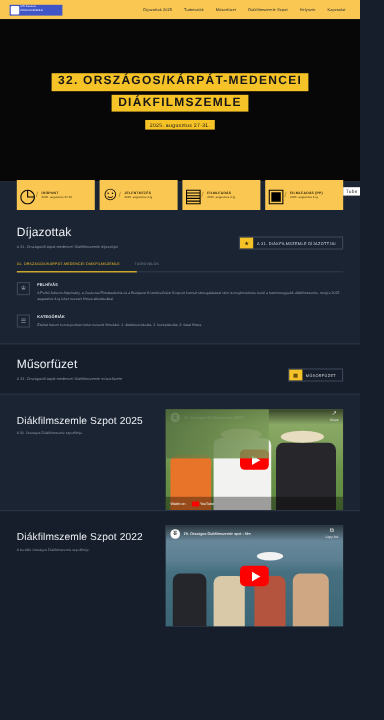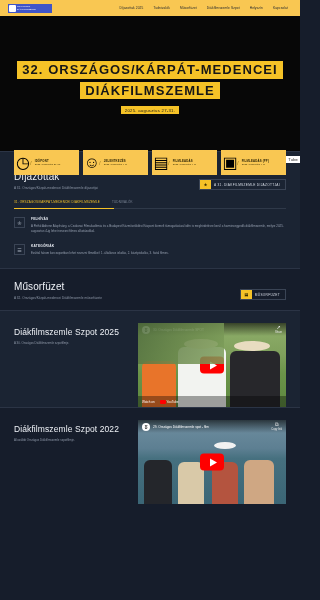--- a/index.html
+++ b/index.html
@@ -44,21 +44,21 @@
   
   .hero {
     height: 135px; background: #070707; position: relative;
     display: flex; flex-direction: column; align-items: center;
     justify-content: flex-start; padding-top: 45px;
   }
   .hero-line {
     background: #f5c227; color: #171717;
     font-weight: bold; letter-spacing: 1.05px;
     padding: 2px 5px 2.5px; margin-bottom: 3px;
-    font-size: 13px; line-height: 1;
+    font-size: 10px; line-height: 1;
     white-space: nowrap;
   }
   .hero-date {
     background: #f5c227; color: #1a1a1a;
     font-size: 4.3px; padding: 1.5px 4px; margin-top: 4px;
     letter-spacing: .25px; white-space: nowrap;
   }
 
   
   .cards {
@@ -295,21 +295,21 @@
     <div class="card">
       <div class="card-ico">▣</div>
       <div class="card-sep">/</div>
       <div class="card-txt">
         <div class="card-title">FILMLEADÁS (PP)</div>
         <div class="card-sub">2025. augusztus 4-ig</div>
       </div>
     </div>
   </div>
 
-  <div class="band" style="padding-top:7px">
+  <div class="band" style="padding-top:25px">
     <div class="sec-head">
       <div class="sec-head-l">
         <div class="sec-title">Díjazottak</div>
         <div class="sec-sub">A 31. Országos/Kárpát-medencei Diákfilmszemle díjazottjai</div>
       </div>
       <div class="btn">
         <div class="btn-sq">★</div>
         <div class="btn-lbl">A 31. DIÁKFILMSZEMLE DÍJAZOTTJAI</div>
       </div>
     </div>

